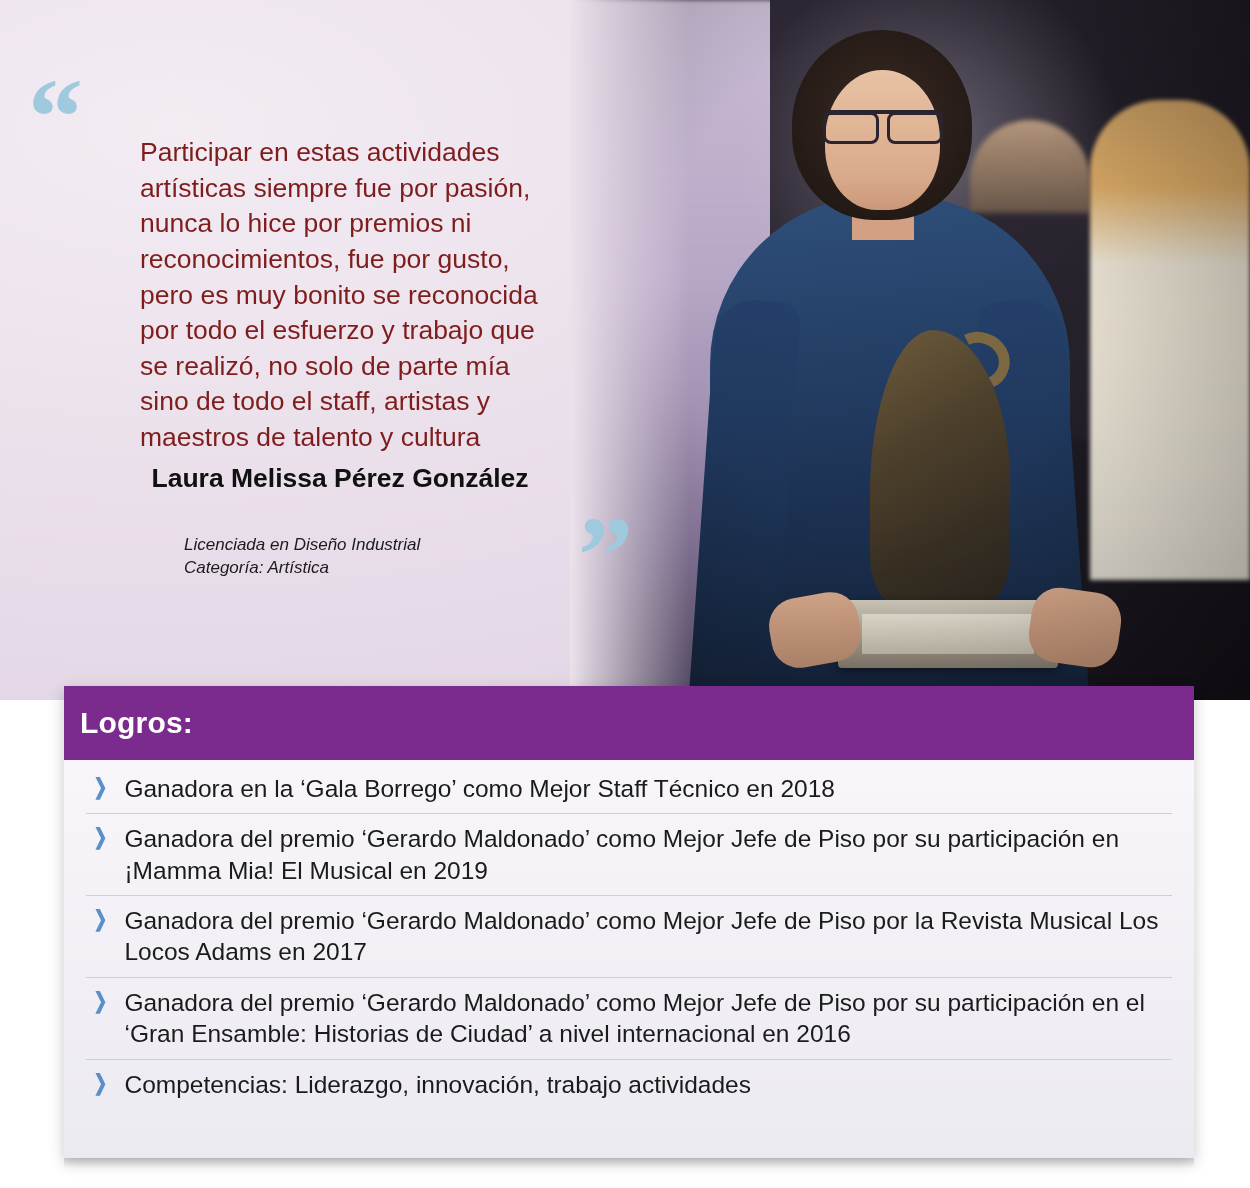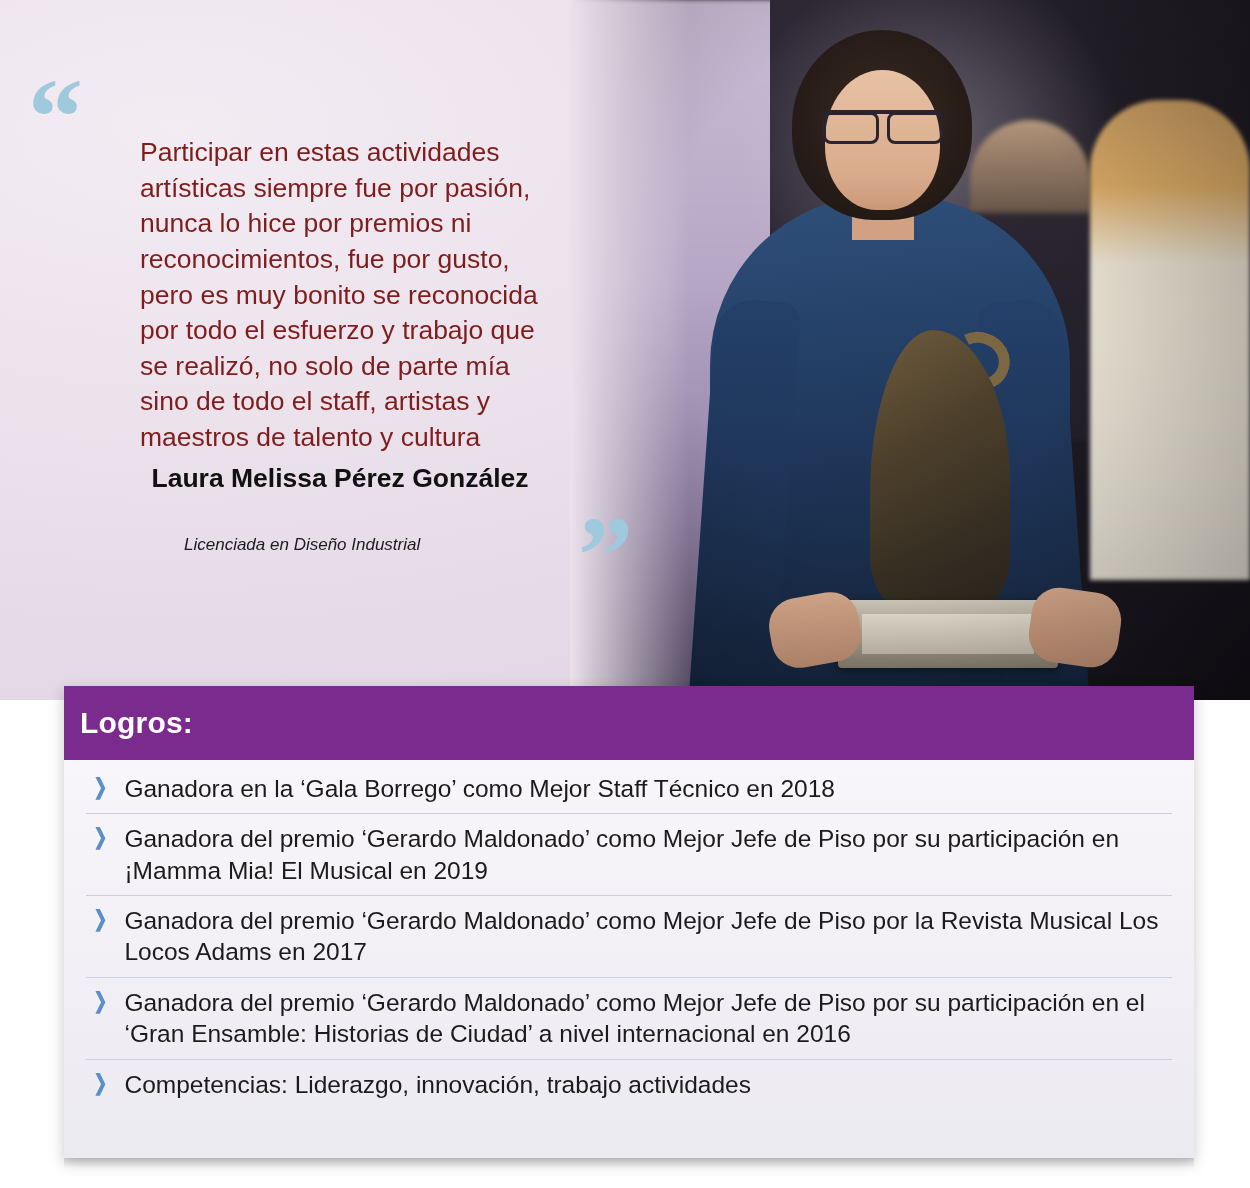--- a/index.html
+++ b/index.html
@@ -276,20 +276,21 @@
       <div class="hand-right"></div>
       <div class="photo-vignette"></div>
       <div class="photo-fade-left"></div>
     </div>
 
     <div class="quote-open">“</div>
     <div class="quote-text">Participar en estas actividades artísticas siempre fue por pasión, nunca lo hice por premios ni reconocimientos, fue por gusto, pero es muy bonito se reconocida por todo el esfuerzo y trabajo que se realizó, no solo de parte mía sino de todo el staff, artistas y maestros de talento y cultura</div>
     <div class="quote-name">Laura Melissa Pérez González</div>
     <div class="quote-role">
       <div>Licenciada en Diseño Industrial</div>
+      <div>Categoría: Artística</div>
     </div>
     <div class="quote-close">”</div>
   </div>
 
   <div class="card">
     <div class="card-header">
       <span class="card-header-title">Logros:</span>
     </div>
     <div class="card-body">
 

